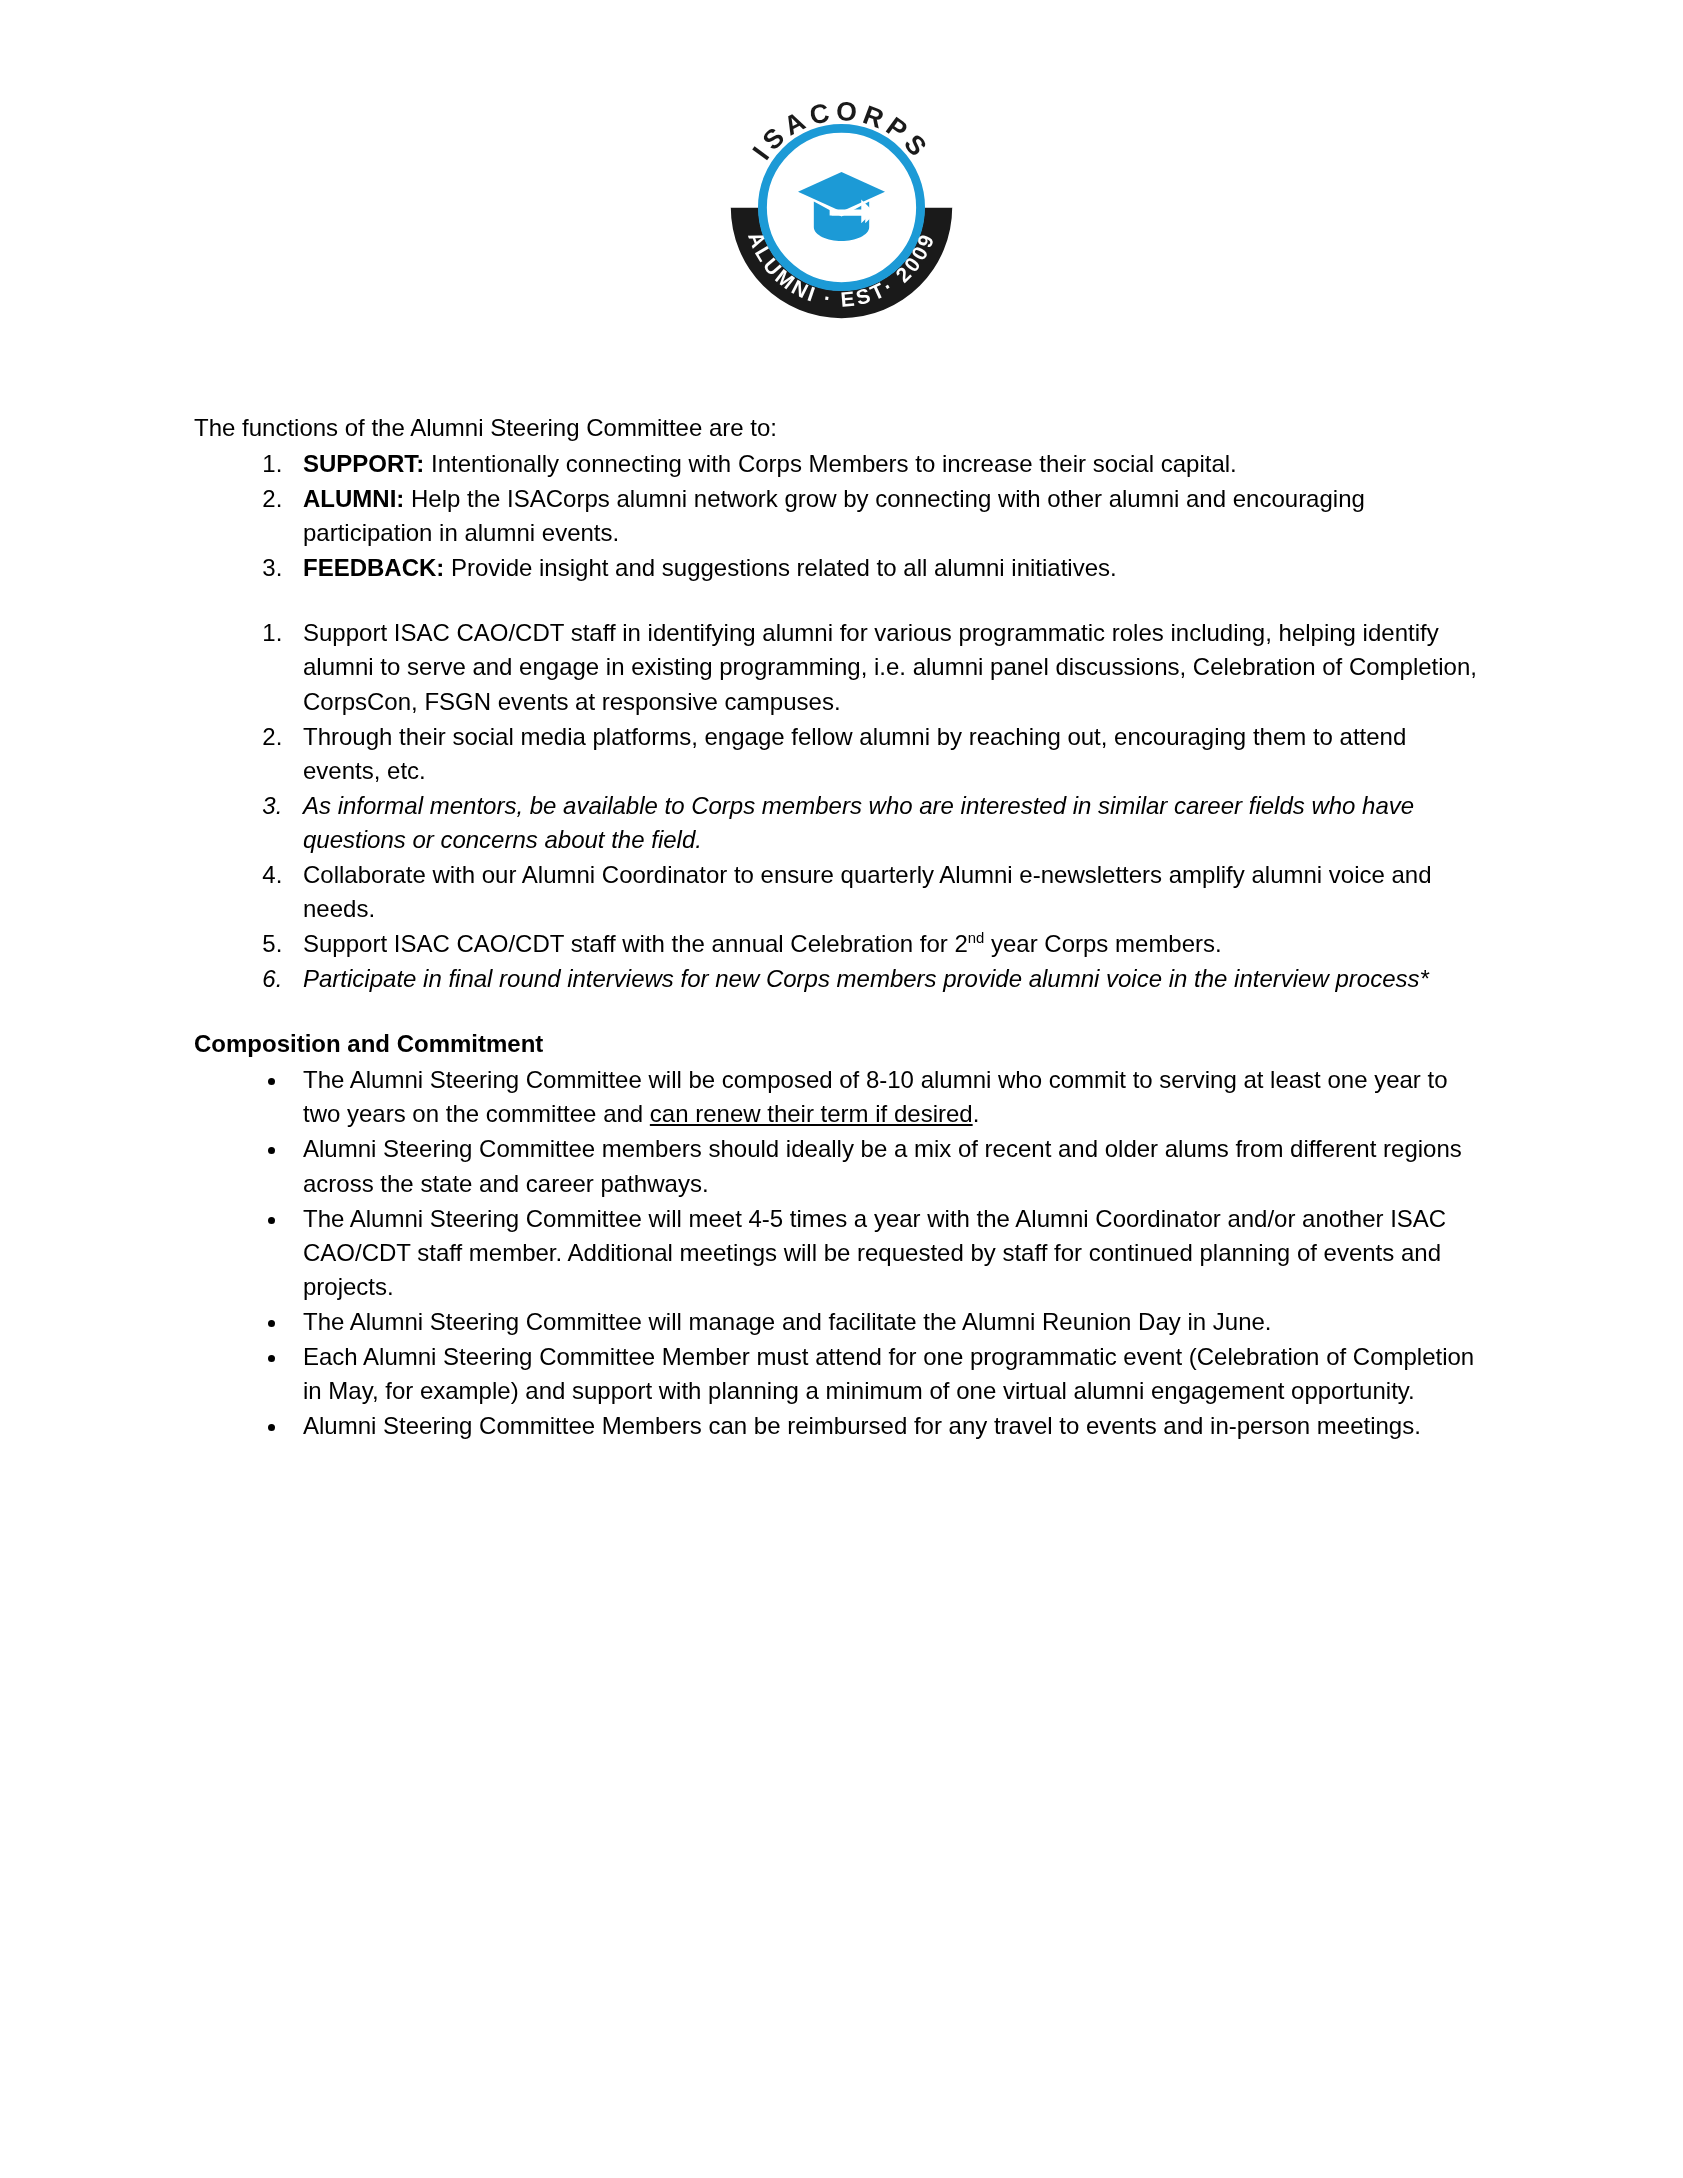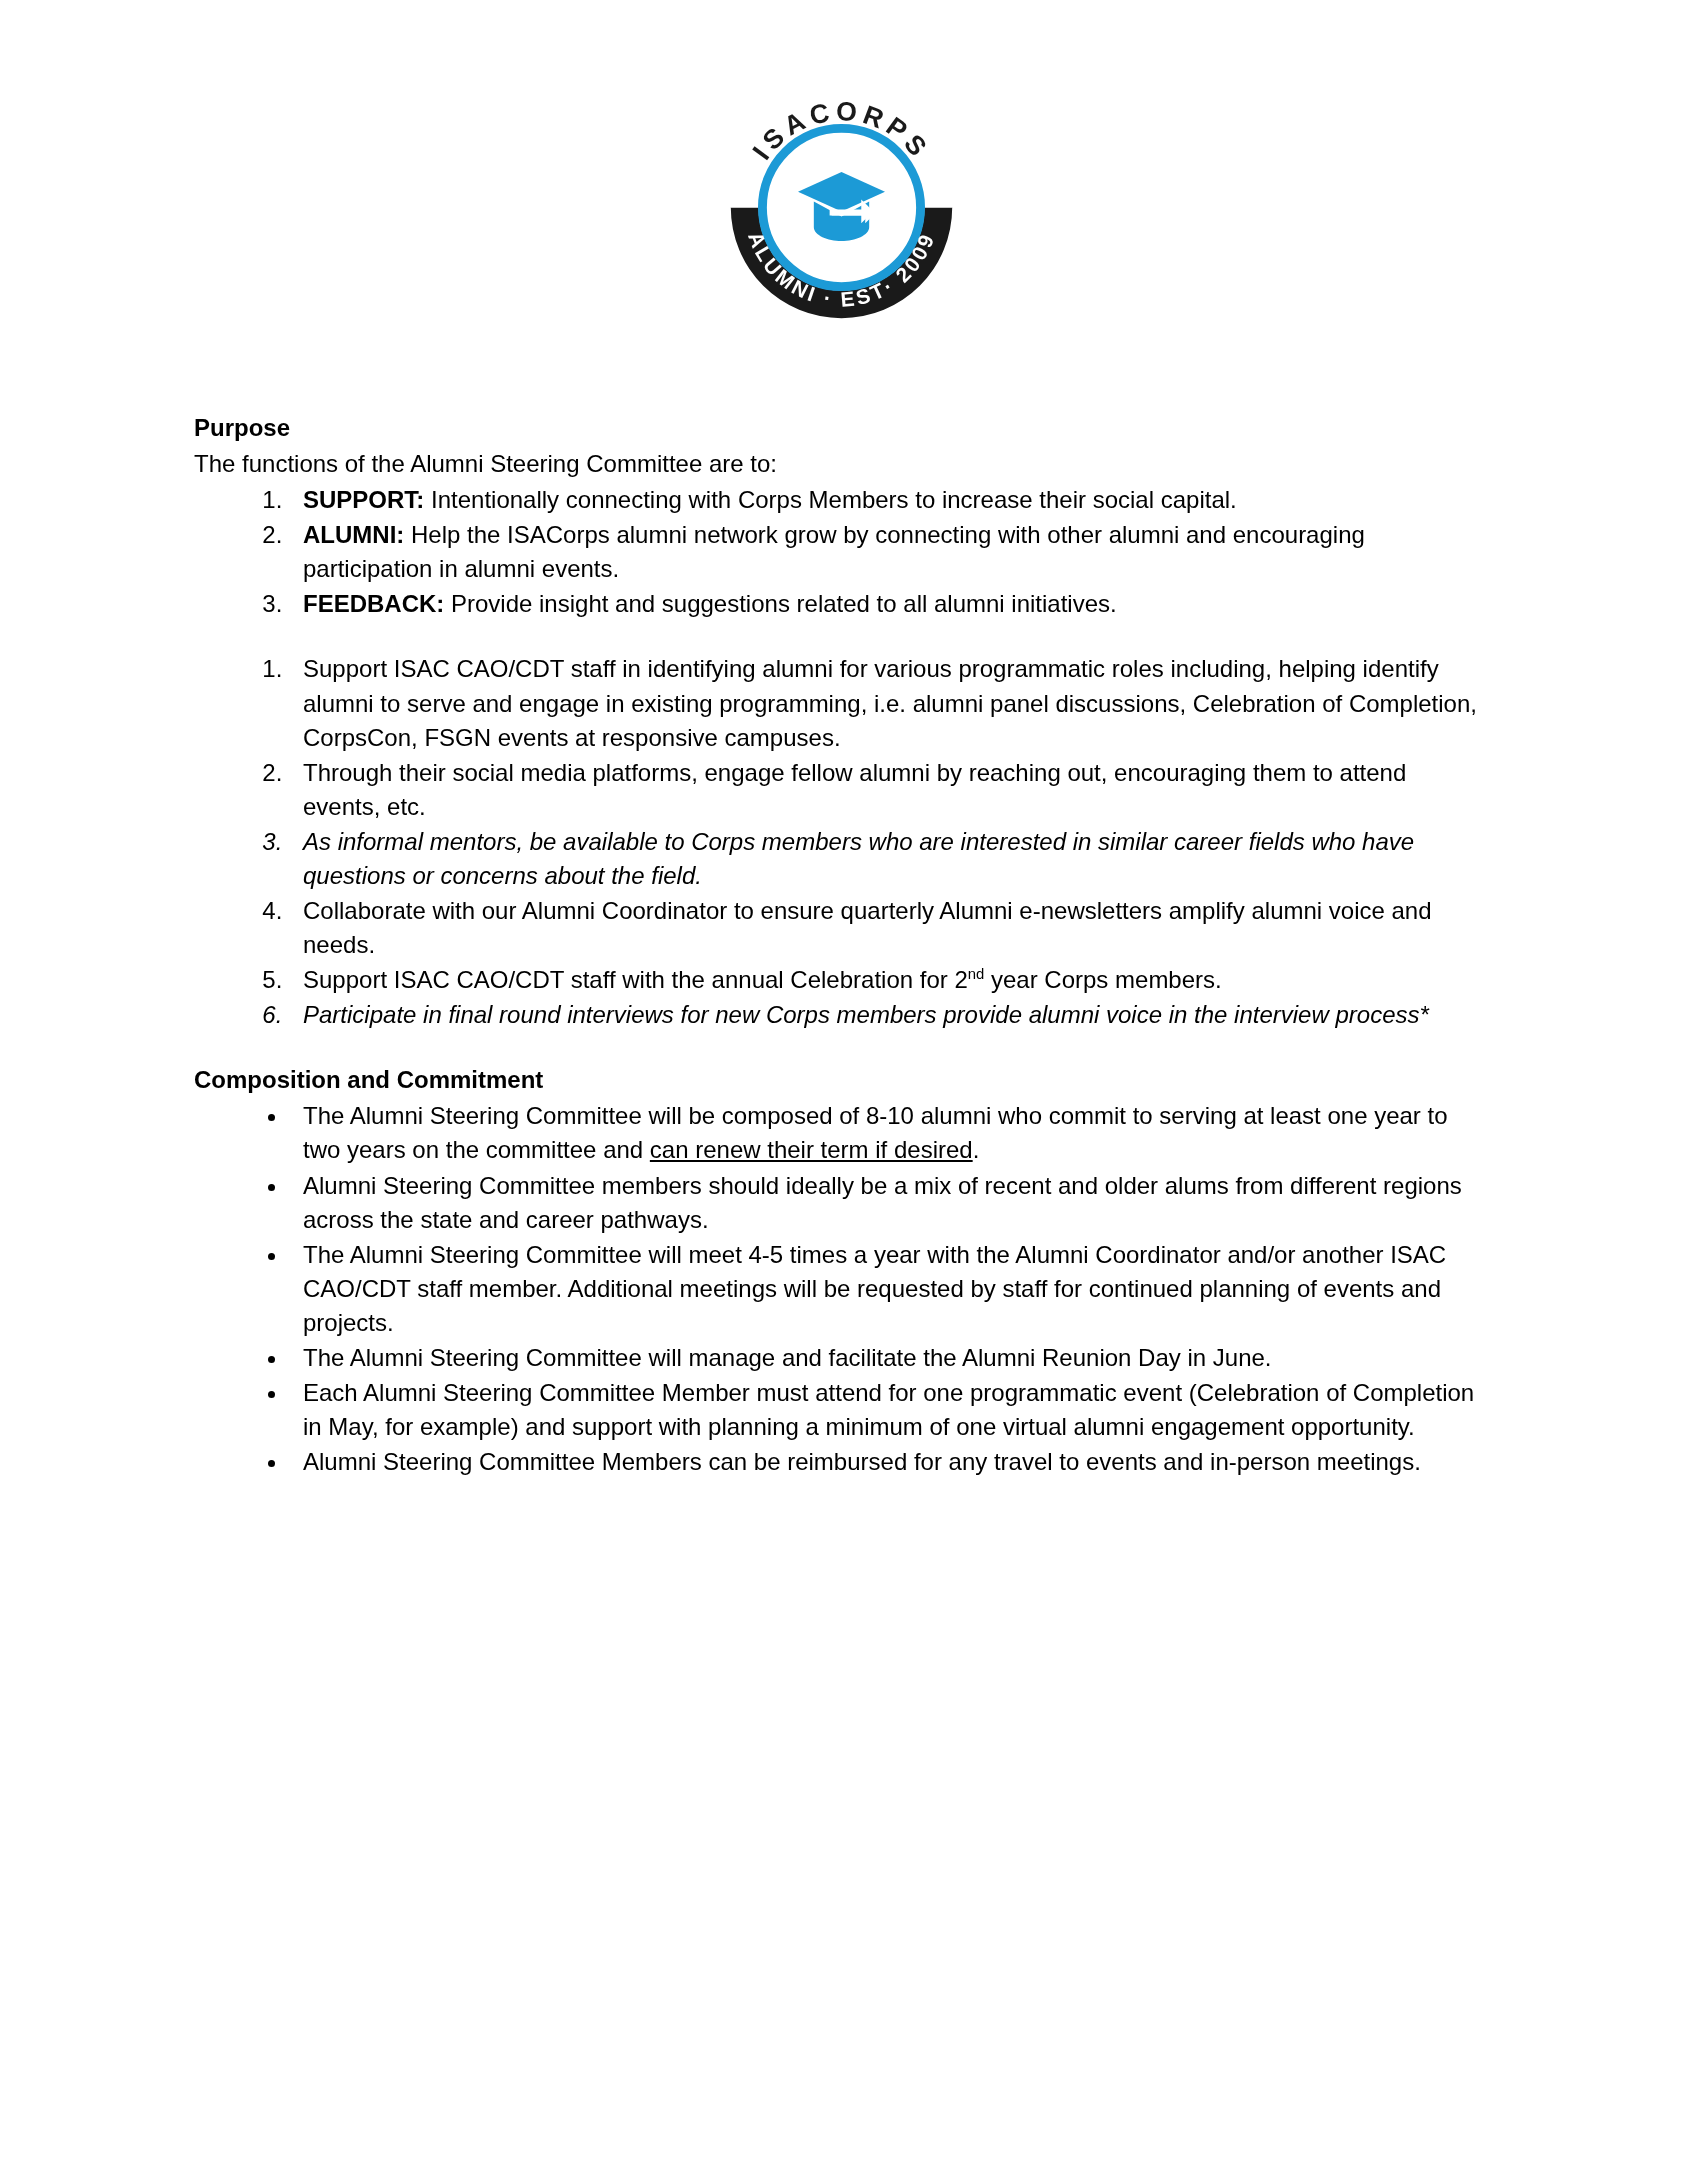--- a/index.html
+++ b/index.html
@@ -120,21 +120,20 @@
         <text font-family="Liberation Sans, sans-serif" font-size="21" font-weight="bold" fill="#ffffff" letter-spacing="3">
           <textPath href="#botArc" startOffset="50%" text-anchor="middle">ALUMNI · EST· 2009</textPath>
         </text>
       </svg>
     </div>
   </div>
 
   <div class="doc">
 
     <div>
-      <p class="sec-head">Purpose</p>
       <p class="lead">The functions of the Alumni Steering Committee are to:</p>
       <ol class="numlist">
         <li><span class="b">SUPPORT:</span><span> Intentionally connecting with Corps Members to increase their social capital.</span></li>
         <li><span class="b">ALUMNI:</span><span> Help the ISACorps alumni network grow by connecting with other alumni and encouraging participation in alumni events.</span></li>
         <li><span class="b">FEEDBACK:</span><span> Provide insight and suggestions related to all alumni initiatives.</span></li>
       </ol>
     </div>
 
     <div class="gap"></div>
 

